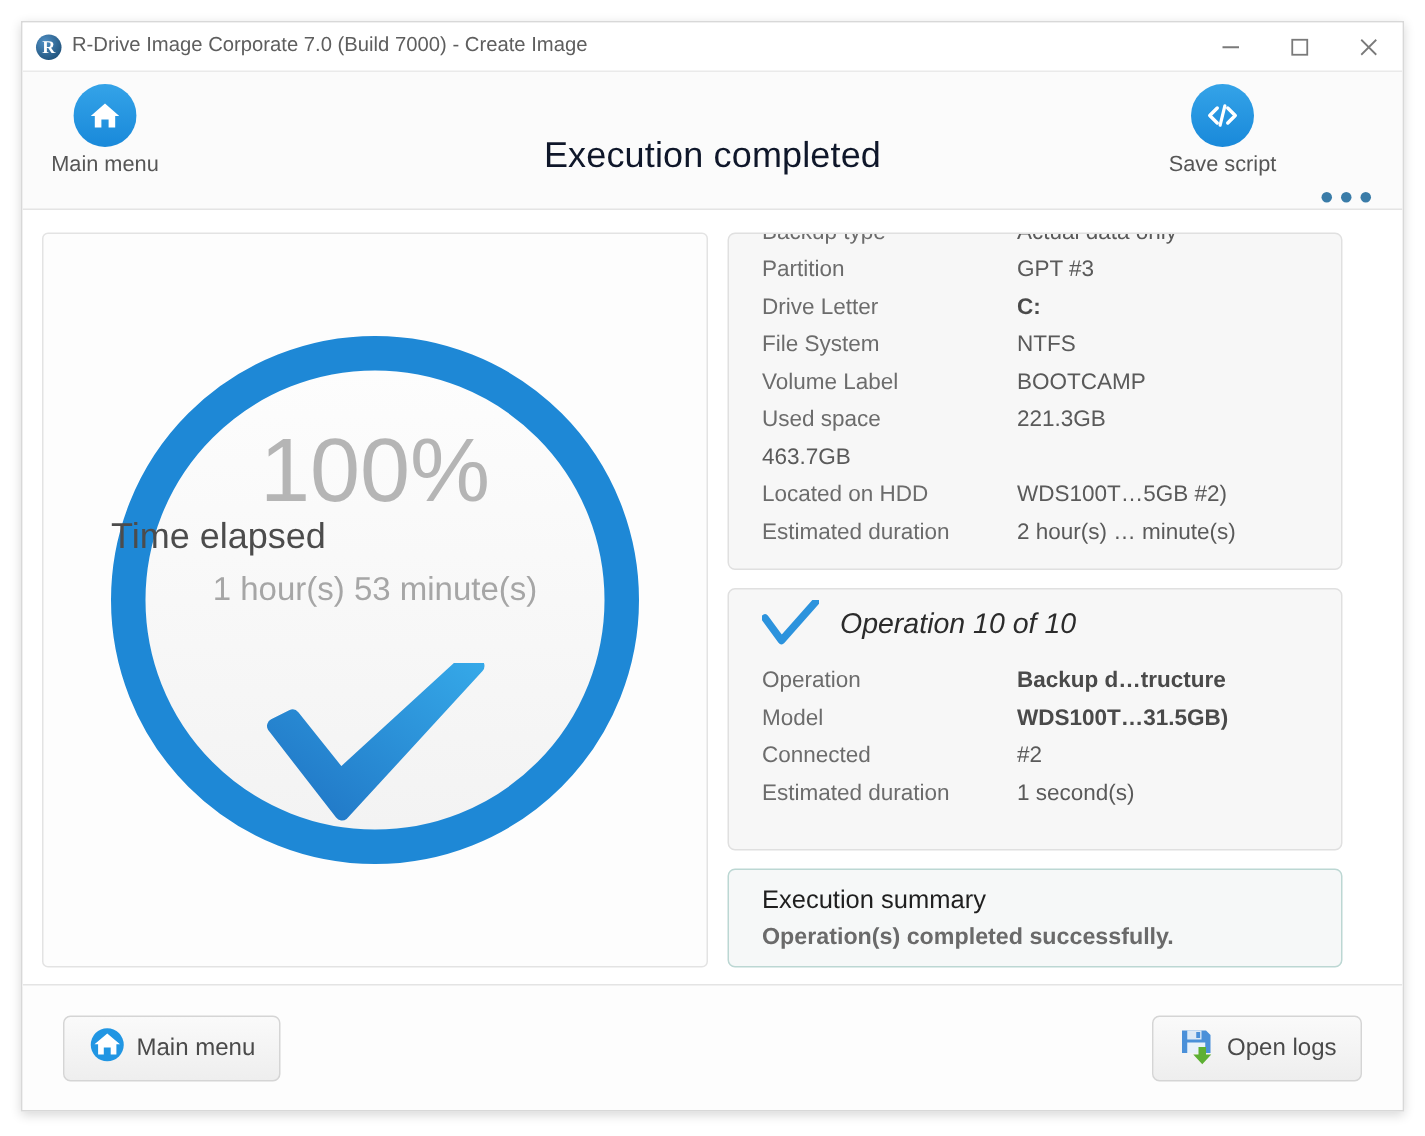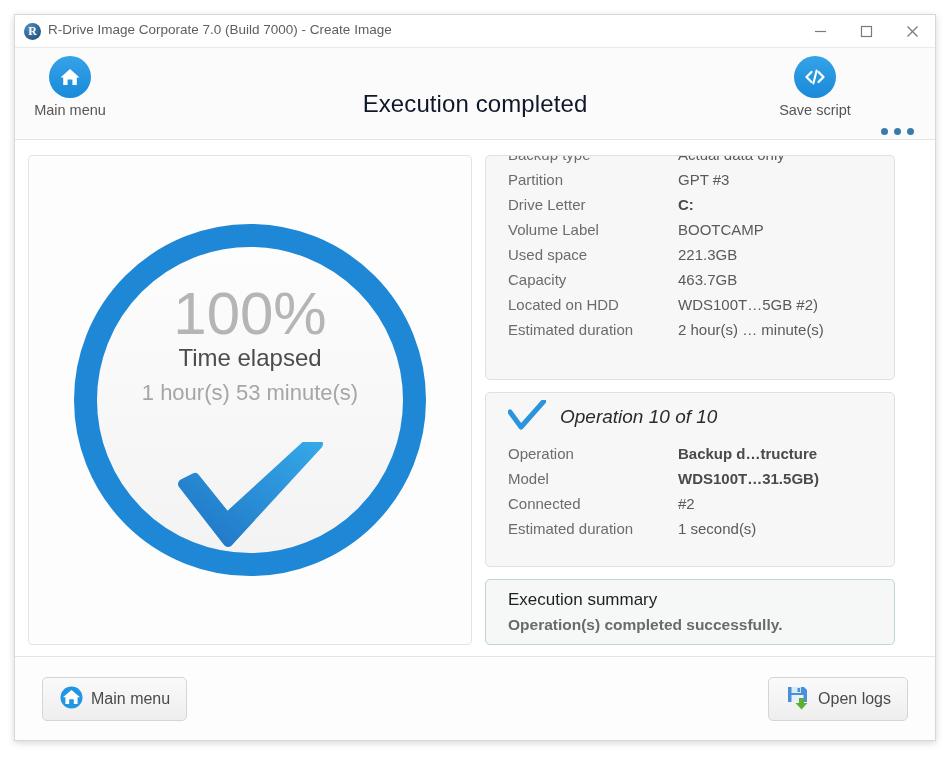--- a/index.html
+++ b/index.html
@@ -174,21 +174,20 @@
     text-align: center;
     font-size: 60px;
     color: #b5b5b5;
     line-height: 1;
     margin-top: 18px;
   }
   .gauge-caption {
     position: absolute;
     left: 0; top: 120px;
     width: 100%;
-    text-align: center;
     font-size: 24px;
     color: #4c4c4c;
   }
   .gauge-sub {
     position: absolute;
     left: 0; top: 156px;
     width: 100%;
     text-align: center;
     font-size: 22px;
     color: #a6a6a6;
@@ -438,29 +437,32 @@
             </div>
             <div class="kv-row">
               <span class="kv-key">Partition</span>
               <span class="kv-val">GPT #3</span>
             </div>
             <div class="kv-row">
               <span class="kv-key">Drive Letter</span>
               <span class="kv-val bold">C:</span>
             </div>
             <div class="kv-row">
+              <span class="kv-key">File System</span>
+              <span class="kv-val">NTFS</span>
+            </div>
+            <div class="kv-row">
               <span class="kv-key">Volume Label</span>
               <span class="kv-val">BOOTCAMP</span>
             </div>
             <div class="kv-row">
               <span class="kv-key">Used space</span>
               <span class="kv-val">221.3GB</span>
             </div>
             <div class="kv-row">
-              <span class="kv-key">Capacity</span>
               <span class="kv-val">463.7GB</span>
             </div>
             <div class="kv-row">
               <span class="kv-key">Located on HDD</span>
               <span class="kv-val">WDS100T…5GB #2)</span>
             </div>
             <div class="kv-row">
               <span class="kv-key">Estimated duration</span>
               <span class="kv-val">2 hour(s) … minute(s)</span>
             </div>

